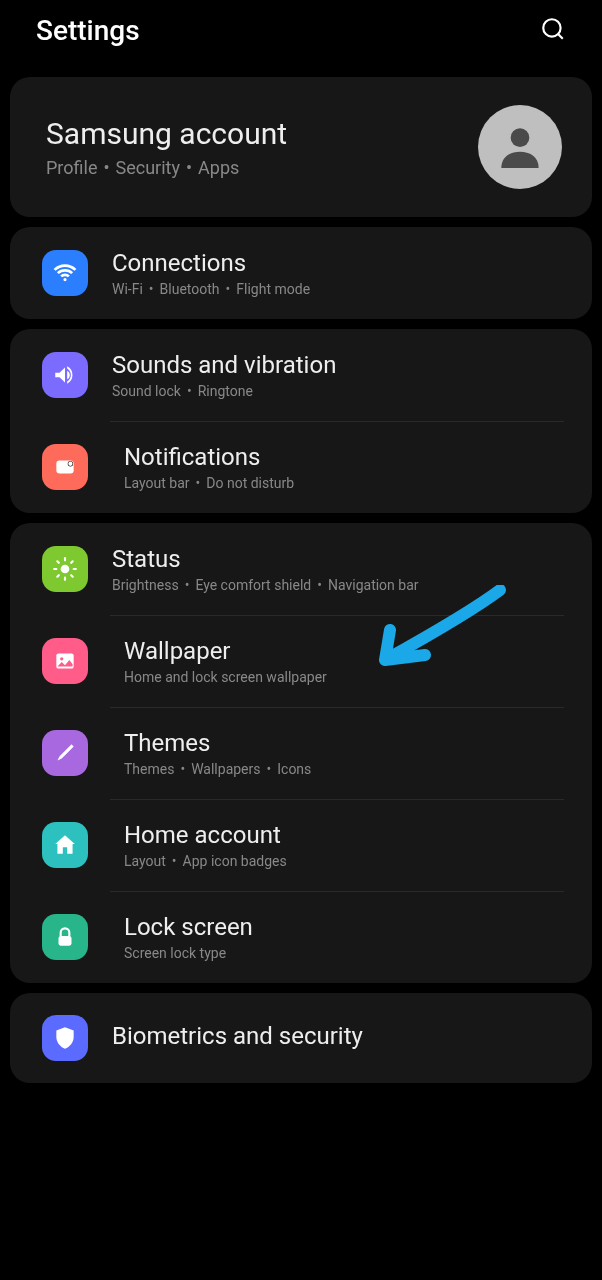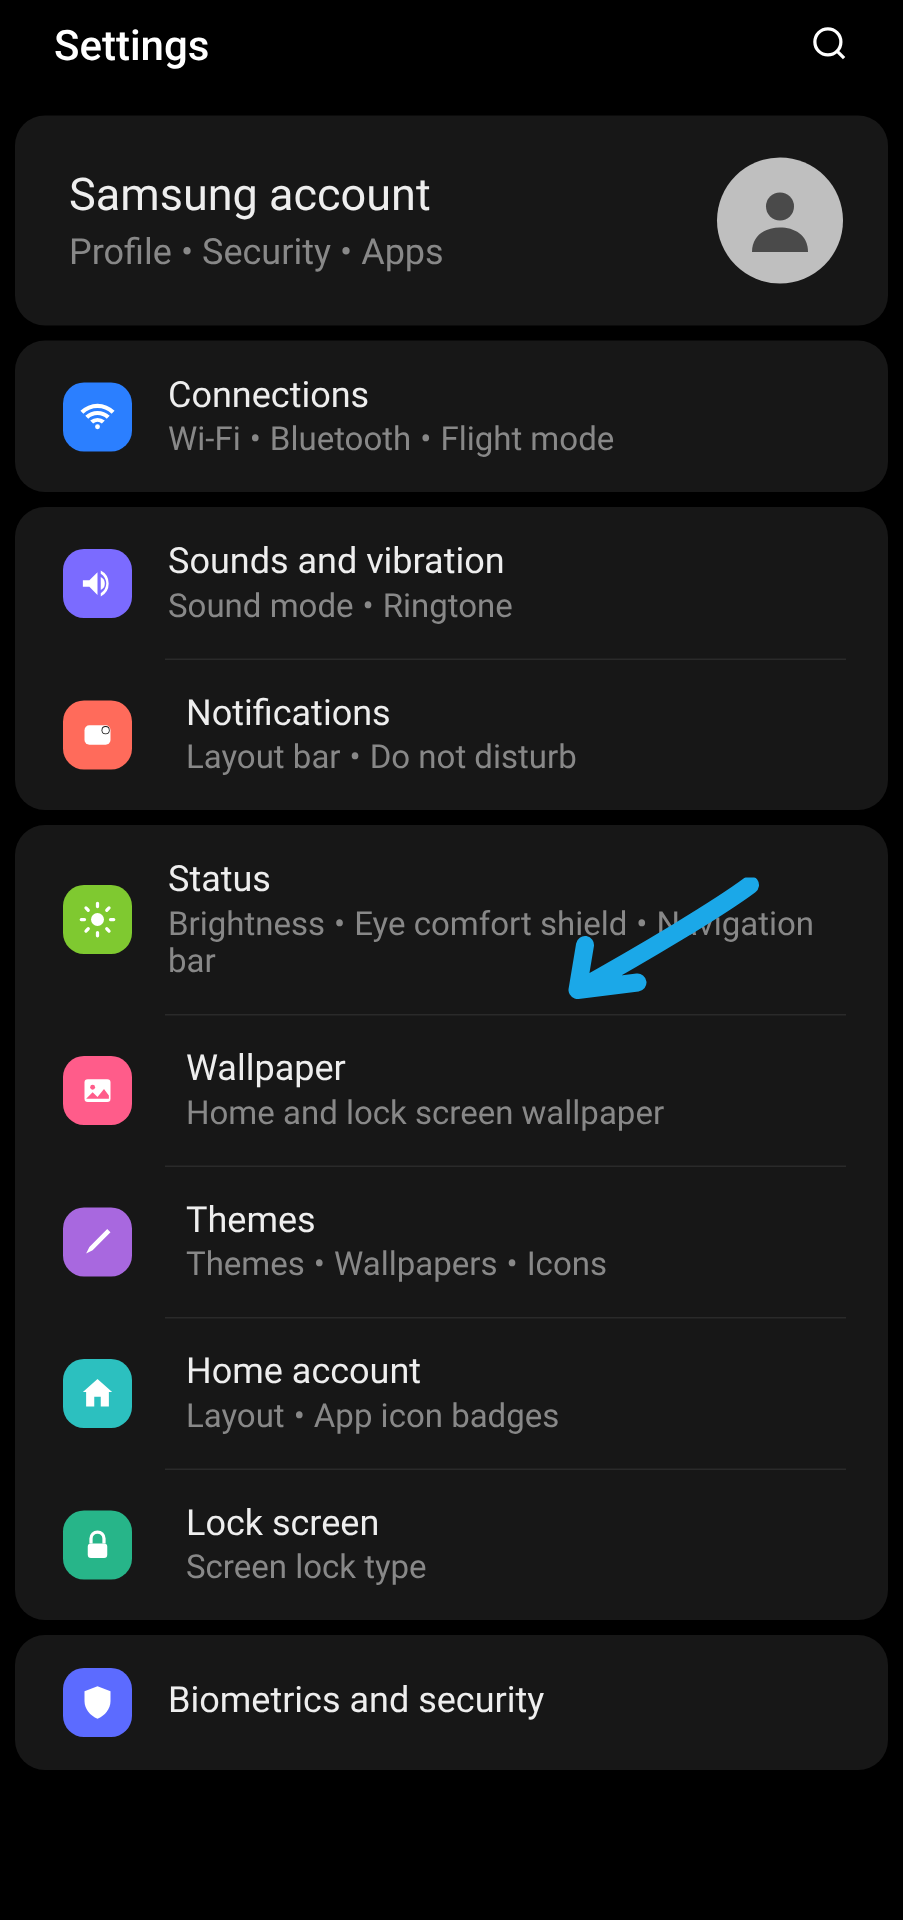--- a/index.html
+++ b/index.html
@@ -47,21 +47,21 @@
     .account-text {
       flex: 1;
     }
     .account-title {
       font-size: 30px;
       font-weight: 400;
       color: #eeeeee;
       margin-bottom: 6px;
     }
     .account-subtitle {
-      font-size: 24px;
+      font-size: 18px;
       color: #888888;
     }
     .avatar {
       width: 84px;
       height: 84px;
       border-radius: 50%;
       background: #bfbfbf;
       display: flex;
       align-items: center;
       justify-content: center;
@@ -107,21 +107,21 @@
     .setting-text {
       flex: 1;
     }
     .setting-title {
       font-size: 24px;
       font-weight: 400;
       color: #eeeeee;
       margin-bottom: 4px;
     }
     .setting-subtitle {
-      font-size: 22px;
+      font-size: 14px;
       color: #888888;
     }
     .icon-connections { background: #2b7fff; }
     .icon-sounds { background: #7b6bff; }
     .icon-notifications { background: #ff6b5b; }
     .icon-display { background: #7fc930; }
     .icon-wallpaper { background: #ff5c8a; }
     .icon-themes { background: #a868df; }
     .icon-home { background: #2cc0bf; }
     .icon-lock { background: #27b589; }
@@ -189,21 +189,21 @@
 <div class="card">
   <div class="setting-item">
     <div class="setting-icon icon-sounds">
       <svg viewBox="0 0 24 24">
           <path d="M3 10v4h4l5 5V5L7 10H3zm13.5 2a4.5 4.5 0 00-2.5-4v8a4.5 4.5 0 002.5-4zm-2.5-8v2a7 7 0 010 12v2a9 9 0 000-16z"></path>
         </svg>
     </div>
     <div class="setting-text">
       <div class="setting-title">Sounds and vibration</div>
       <div class="setting-subtitle">
-        <span>Sound mode</span><span class="dot">•</span><span>Ringtone</span>
+        <span>Sound lock</span><span class="dot">•</span><span>Ringtone</span>
       </div>
     </div>
   </div>
   <div class="setting-item">
     <div class="setting-icon icon-notifications">
       <svg viewBox="0 0 24 24">
           <rect x="4" y="6" width="16" height="12" rx="3"></rect>
           <circle cx="17" cy="9" r="2.5" fill="#171717"></circle>
           <circle cx="17" cy="9" r="2" fill="#fff"></circle>
         </svg>

